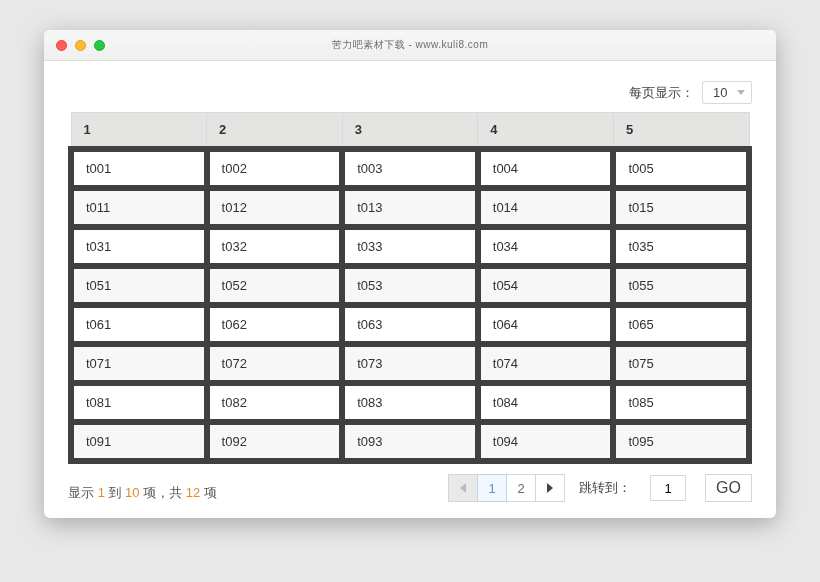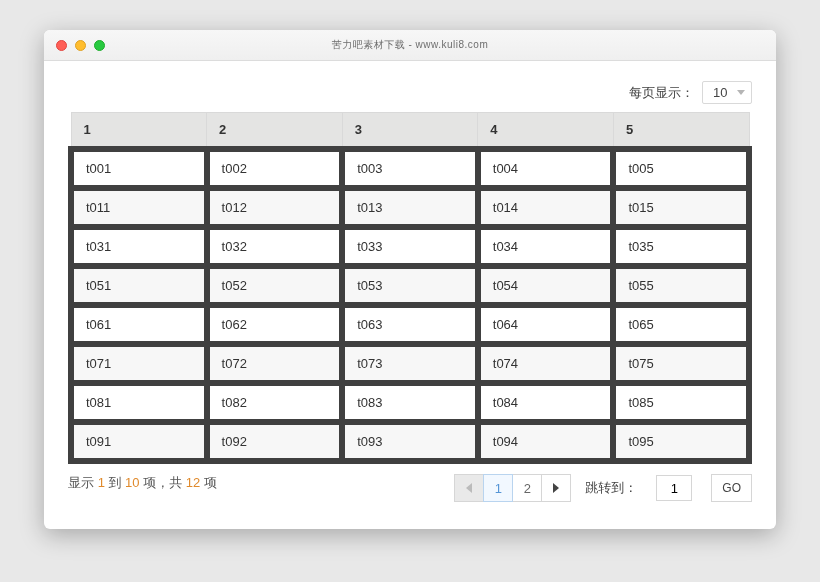--- a/index.html
+++ b/index.html
@@ -36,21 +36,21 @@
     .tl-dot { width:11px; height:11px; border-radius:50%; }
     .tl-dot.r { background:#ff5f57; border:1px solid #e24640; }
     .tl-dot.y { background:#ffbd2e; border:1px solid #dfa123; }
     .tl-dot.g { background:#28c940; border:1px solid #1dad2b; }
     .title-text {
       font-family:"Microsoft YaHei","SimSun",sans-serif;
       color:#6e6e6e;
       font-size:10px;
       letter-spacing:.5px;
     }
-    .content { padding:20px 24px 27px; }
+    .content { padding:20px 24px 16px; }
     .top-ctrl {
       display:flex; justify-content:flex-end; align-items:center;
       gap:8px; margin-bottom:8px; color:#444;
     }
     .len-select {
       display:flex; align-items:center; gap:6px;
       border:1px solid #d9d9d9; border-radius:2px;
       padding:3px 6px 3px 10px; background:#fff;
       cursor:pointer;
     }
@@ -72,21 +72,21 @@
     }
     tbody td {
       border:6px solid #404040;
       padding:9px 12px;
       color:#333;
     }
     tbody tr:nth-child(even) td { background:#f7f7f7; }
     tbody tr:nth-child(odd) td { background:#fff; }
     .footer {
       margin-top:10px;
-      display:flex; align-items:flex-start; justify-content:space-between;
+      display:flex; align-items:flex-end; justify-content:space-between;
     }
     .info { color:#555; }
     .info .n { color:#e08a2c; }
     .right-grp { display:flex; align-items:center; gap:14px; }
     .pager { display:flex; align-items:center; }
     .pg-btn {
       min-width:30px;height:28px;
       border:1px solid #d6d6d6;
       background:#fff;
       display:flex;align-items:center;justify-content:center;
@@ -108,21 +108,21 @@
     .disabled .arrow-l{ border-right-color:#bbb; }
     .arrow-r{ border-left:6px solid #444; }
     .jump { display:flex; align-items:center; gap:19px; color:#444; }
     .jump-input {
       width:36px;height:26px;text-align:center;
       border:1px solid #d6d6d6; font-size:13px;
     }
     .go-btn {
       height:28px; padding:0 10px;
       border:1px solid #d6d6d6; background:#fff;
-      font-size:12px; cursor:pointer; color:#444;
+      font-size:16px; cursor:pointer; color:#444;
     }
   </style>
 </head>
 <body>
 
 <div class="window">
   <div class="titlebar">
     <div class="tl-dots">
       <div class="tl-dot r"></div>
       <div class="tl-dot y"></div>

